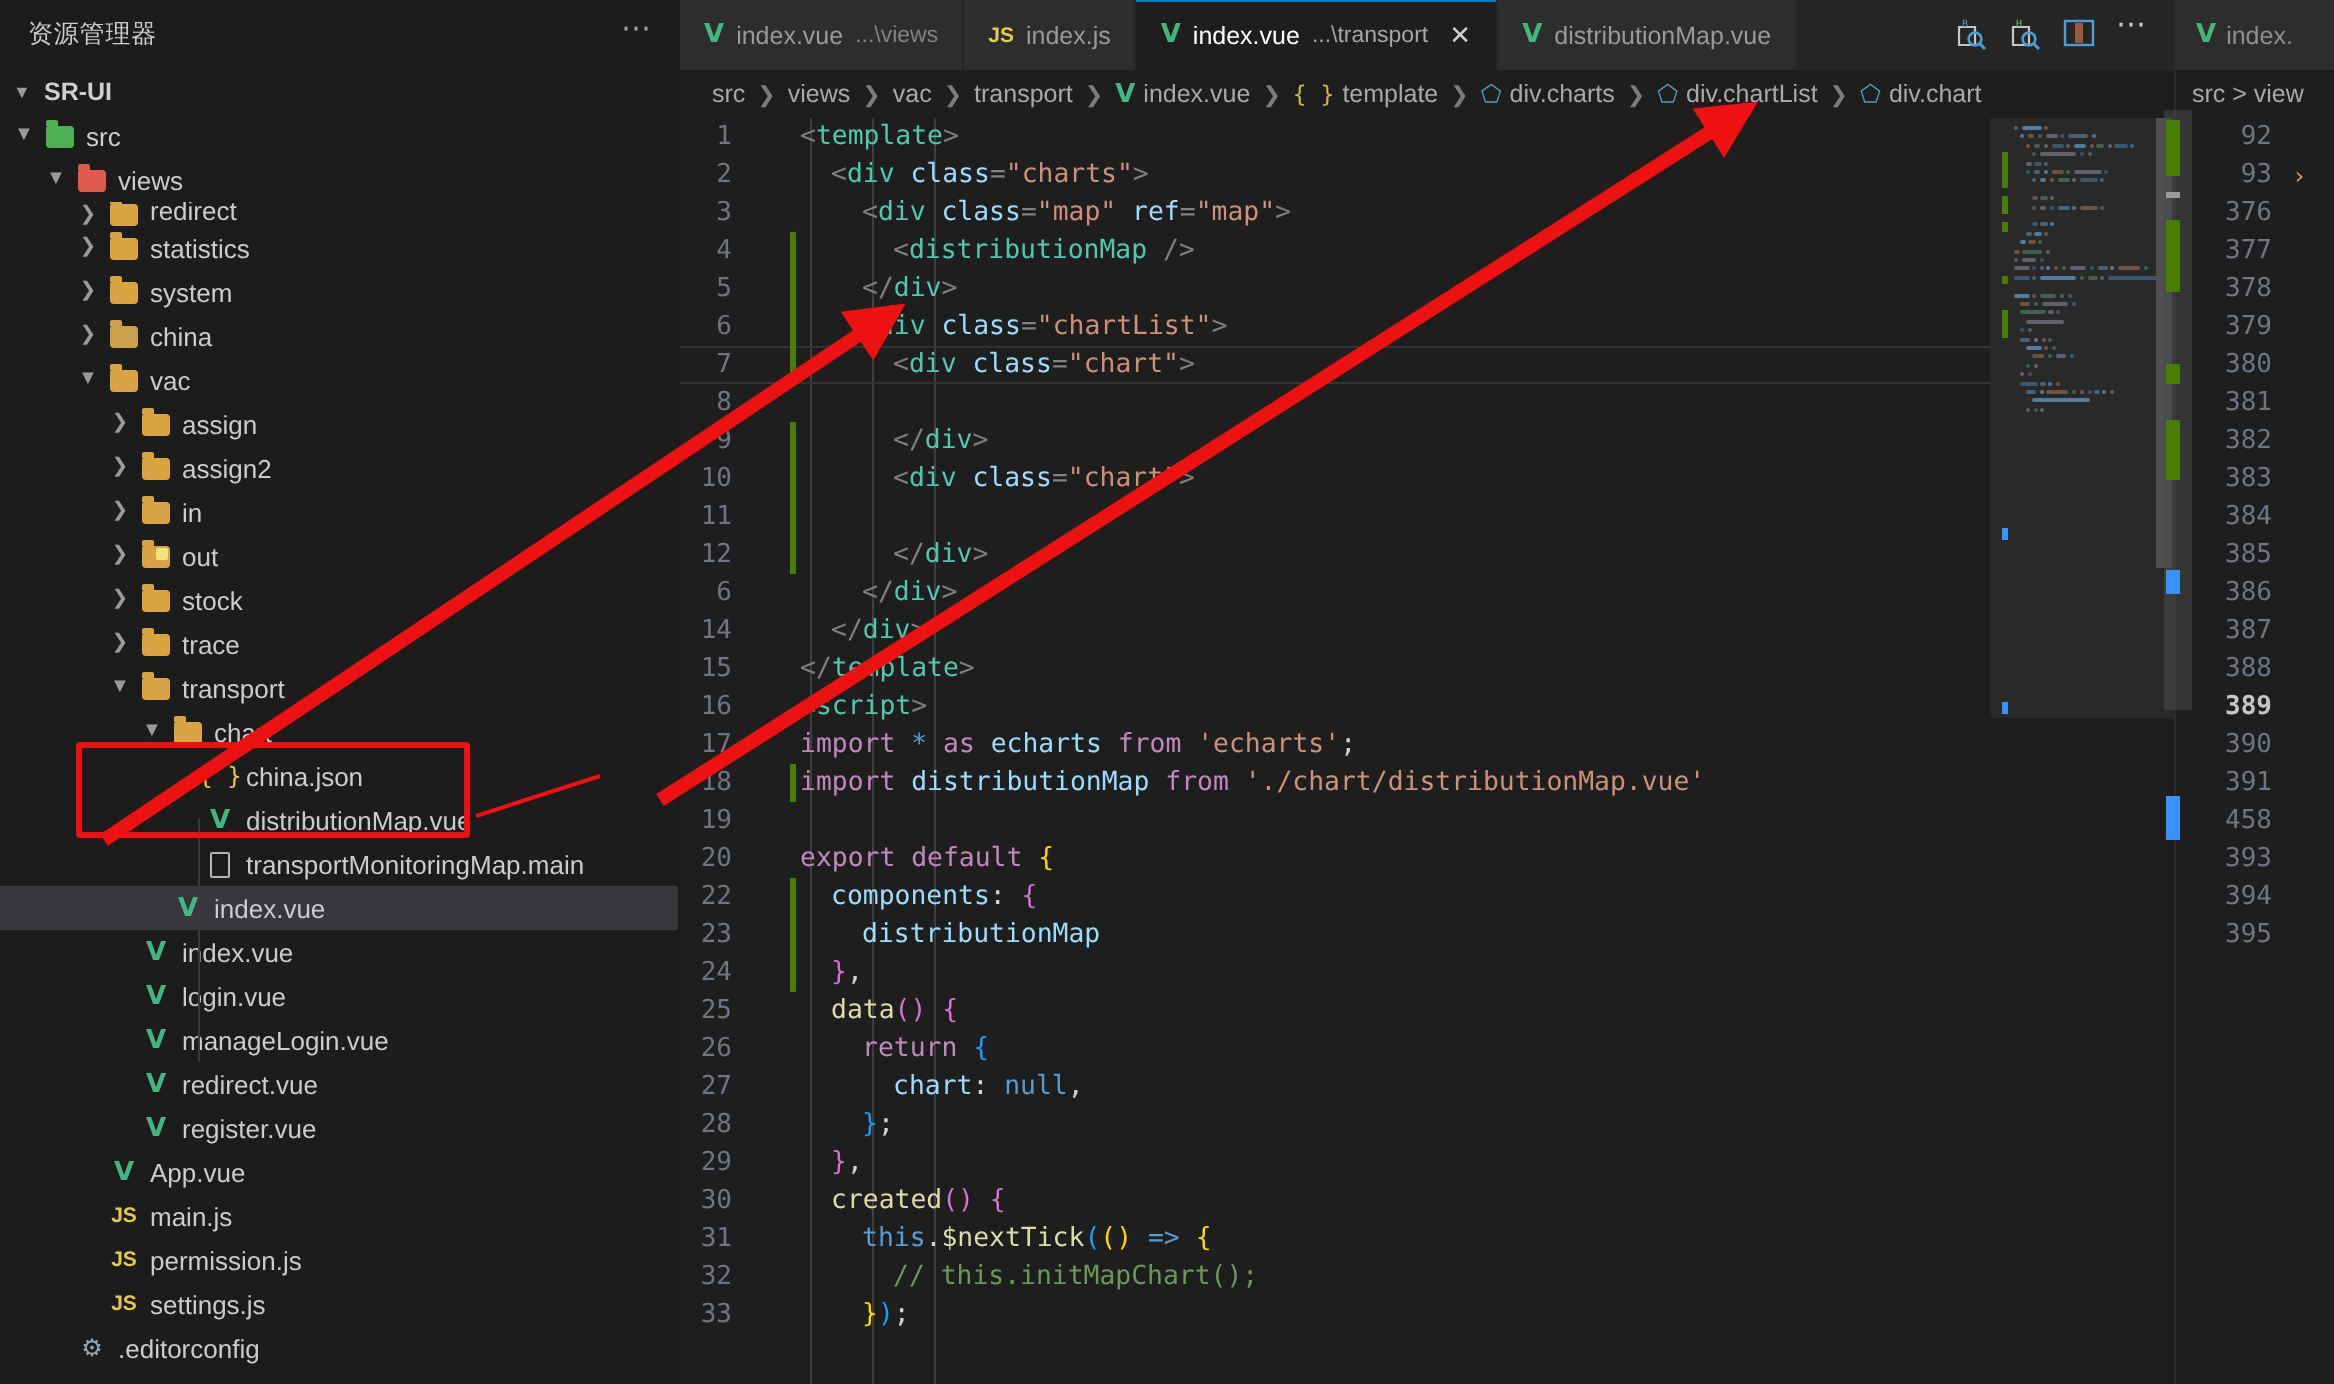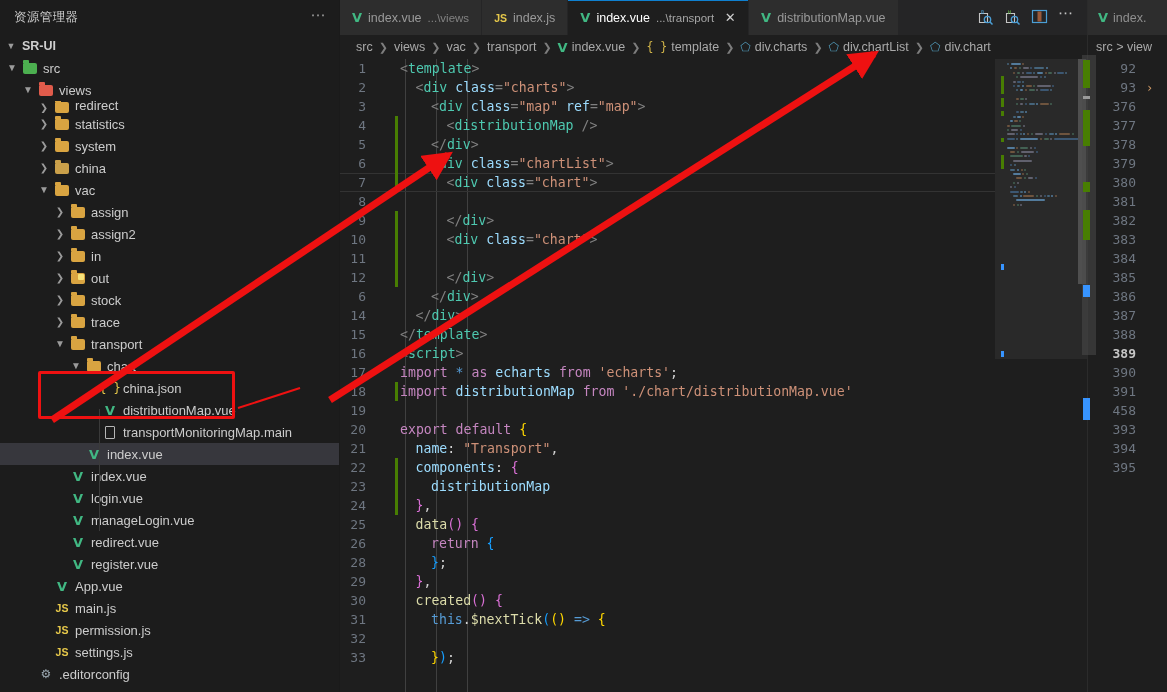--- a/index.html
+++ b/index.html
@@ -500,31 +500,31 @@
           <div class="codeline"><span class="ln">11</span><span class="gutter-mark green" style="position: absolute; left: 55px; top: 0px; bottom: 0px; width: 3px;"></span><span class="ctext" style="padding-left: 18px;"></span></div>
           <div class="codeline"><span class="ln">12</span><span class="gutter-mark green" style="position: absolute; left: 55px; top: 0px; bottom: 0px; width: 3px;"></span><span class="ctext" style="padding-left: 64.5px;"><span class="t-punct">&lt;/</span><span class="t-tagname">div</span><span class="t-punct">&gt;</span></span></div>
           <div class="codeline"><span class="ln">6</span><span class="ctext" style="padding-left: 49px;"><span class="t-punct">&lt;/</span><span class="t-tagname">div</span><span class="t-punct">&gt;</span></span></div>
           <div class="codeline"><span class="ln">14</span><span class="ctext" style="padding-left: 33.5px;"><span class="t-punct">&lt;/</span><span class="t-tagname">div</span><span class="t-punct">&gt;</span></span></div>
           <div class="codeline"><span class="ln">15</span><span class="ctext" style="padding-left: 18px;"><span class="t-punct">&lt;/</span><span class="t-tagname">template</span><span class="t-punct">&gt;</span></span></div>
           <div class="codeline"><span class="ln">16</span><span class="ctext" style="padding-left: 18px;"><span class="t-punct">&lt;</span><span class="t-tagname">script</span><span class="t-punct">&gt;</span></span></div>
           <div class="codeline"><span class="ln">17</span><span class="ctext" style="padding-left: 18px;"><span class="t-kw">import</span><span class="t-plain"> </span><span class="t-kw2">*</span><span class="t-plain"> </span><span class="t-kw">as</span><span class="t-plain"> </span><span class="t-var">echarts</span><span class="t-plain"> </span><span class="t-kw">from</span><span class="t-plain"> </span><span class="t-str">'echarts'</span><span class="t-plain">;</span></span></div>
           <div class="codeline"><span class="ln">18</span><span class="gutter-mark green" style="position: absolute; left: 55px; top: 0px; bottom: 0px; width: 3px;"></span><span class="ctext" style="padding-left: 18px;"><span class="t-kw">import</span><span class="t-plain"> </span><span class="t-var">distributionMap</span><span class="t-plain"> </span><span class="t-kw">from</span><span class="t-plain"> </span><span class="t-str">'./chart/distributionMap.vue'</span></span></div>
           <div class="codeline"><span class="ln">19</span><span class="ctext" style="padding-left: 18px;"></span></div>
           <div class="codeline"><span class="ln">20</span><span class="ctext" style="padding-left: 18px;"><span class="t-kw">export</span><span class="t-plain"> </span><span class="t-kw">default</span><span class="t-plain"> </span><span class="t-br1">{</span></span></div>
-          <div class="codeline"><span class="ln">21</span><span class="ctext" style="padding-left: 33.5px;"><span class="t-prop">name</span><span class="t-plain">: </span><span class="t-str">"Transport"</span><span class="t-plain">,</span></span></div>
           <div class="codeline"><span class="ln">22</span><span class="gutter-mark green" style="position: absolute; left: 55px; top: 0px; bottom: 0px; width: 3px;"></span><span class="ctext" style="padding-left: 33.5px;"><span class="t-prop">components</span><span class="t-plain">: </span><span class="t-br2">{</span></span></div>
           <div class="codeline"><span class="ln">23</span><span class="gutter-mark green" style="position: absolute; left: 55px; top: 0px; bottom: 0px; width: 3px;"></span><span class="ctext" style="padding-left: 49px;"><span class="t-var">distributionMap</span></span></div>
           <div class="codeline"><span class="ln">24</span><span class="gutter-mark green" style="position: absolute; left: 55px; top: 0px; bottom: 0px; width: 3px;"></span><span class="ctext" style="padding-left: 33.5px;"><span class="t-br2">}</span><span class="t-plain">,</span></span></div>
           <div class="codeline"><span class="ln">25</span><span class="ctext" style="padding-left: 33.5px;"><span class="t-fn">data</span><span class="t-br2">()</span><span class="t-plain"> </span><span class="t-br2">{</span></span></div>
           <div class="codeline"><span class="ln">26</span><span class="ctext" style="padding-left: 49px;"><span class="t-kw">return</span><span class="t-plain"> </span><span class="t-br3">{</span></span></div>
+          <div class="codeline"><span class="ln">27</span><span class="ctext" style="padding-left: 64.5px;"><span class="t-prop">chart</span><span class="t-plain">: </span><span class="t-kw2">null</span><span class="t-plain">,</span></span></div>
           <div class="codeline"><span class="ln">28</span><span class="ctext" style="padding-left: 49px;"><span class="t-br3">}</span><span class="t-plain">;</span></span></div>
           <div class="codeline"><span class="ln">29</span><span class="ctext" style="padding-left: 33.5px;"><span class="t-br2">}</span><span class="t-plain">,</span></span></div>
           <div class="codeline"><span class="ln">30</span><span class="ctext" style="padding-left: 33.5px;"><span class="t-fn">created</span><span class="t-br2">()</span><span class="t-plain"> </span><span class="t-br2">{</span></span></div>
           <div class="codeline"><span class="ln">31</span><span class="ctext" style="padding-left: 49px;"><span class="t-kw2">this</span><span class="t-plain">.</span><span class="t-fn">$nextTick</span><span class="t-br3">(</span><span class="t-br1">()</span><span class="t-plain"> </span><span class="t-kw2">=&gt;</span><span class="t-plain"> </span><span class="t-br1">{</span></span></div>
-          <div class="codeline"><span class="ln">32</span></div>
+          <div class="codeline"><span class="ln">32</span><span class="ctext" style="padding-left: 64.5px;"><span class="t-com">// this.initMapChart();</span></span></div>
           <div class="codeline"><span class="ln">33</span><span class="ctext" style="padding-left: 49px;"><span class="t-br1">}</span><span class="t-br3">)</span><span class="t-plain">;</span></span></div>
         </div>
 
       <div class="minimap" id="minimap">
         <div class="mm-slider" style="top:0;height:300px;"></div>
       <div class="mm-line" style="left: 12px; top: 4px; width: 2px; background: rgb(74, 111, 138); opacity: 0.85;"></div>
           <div class="mm-line" style="left: 15.6px; top: 4px; width: 10px; background: rgb(91, 138, 176); opacity: 0.85;"></div>
           <div class="mm-line" style="left: 27.2px; top: 4px; width: 2px; background: rgb(122, 92, 66); opacity: 0.85;"></div>
           <div class="mm-line" style="left: 15px; top: 8.4px; width: 2px; background: rgb(91, 138, 176); opacity: 0.85;"></div>
           <div class="mm-line" style="left: 18.6px; top: 8.4px; width: 3.75px; background: rgb(122, 92, 66); opacity: 0.85;"></div>

